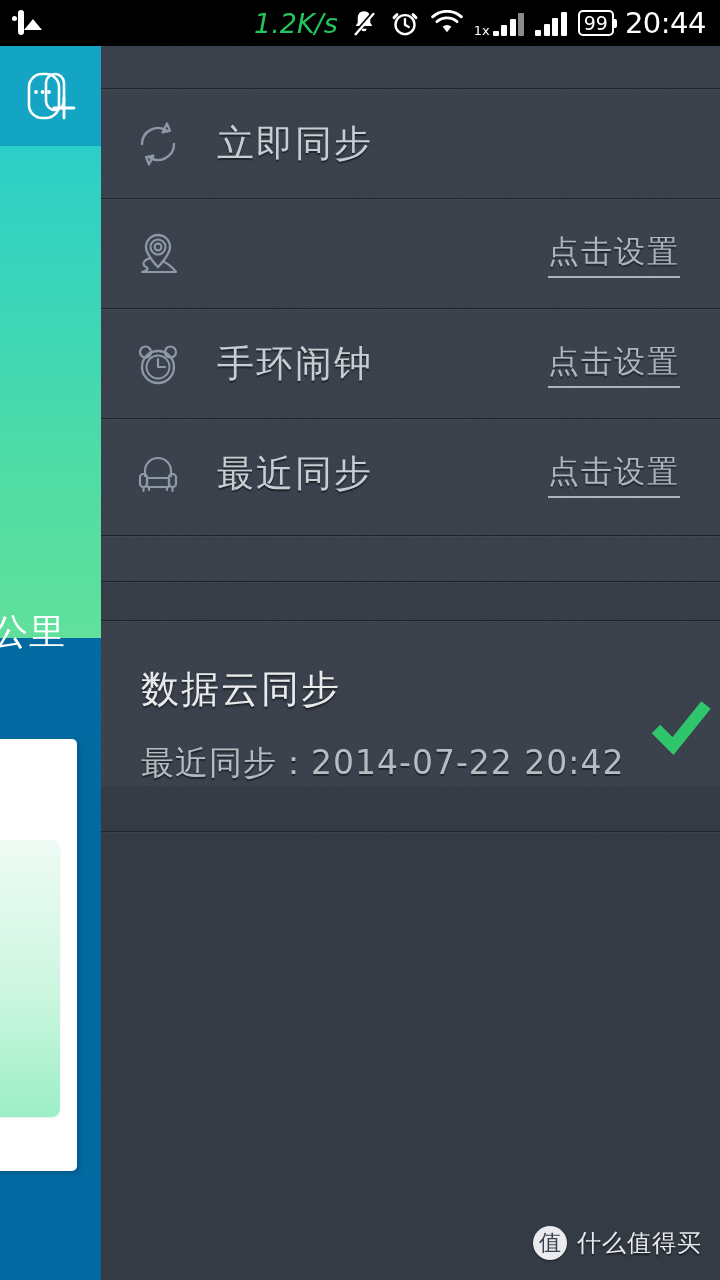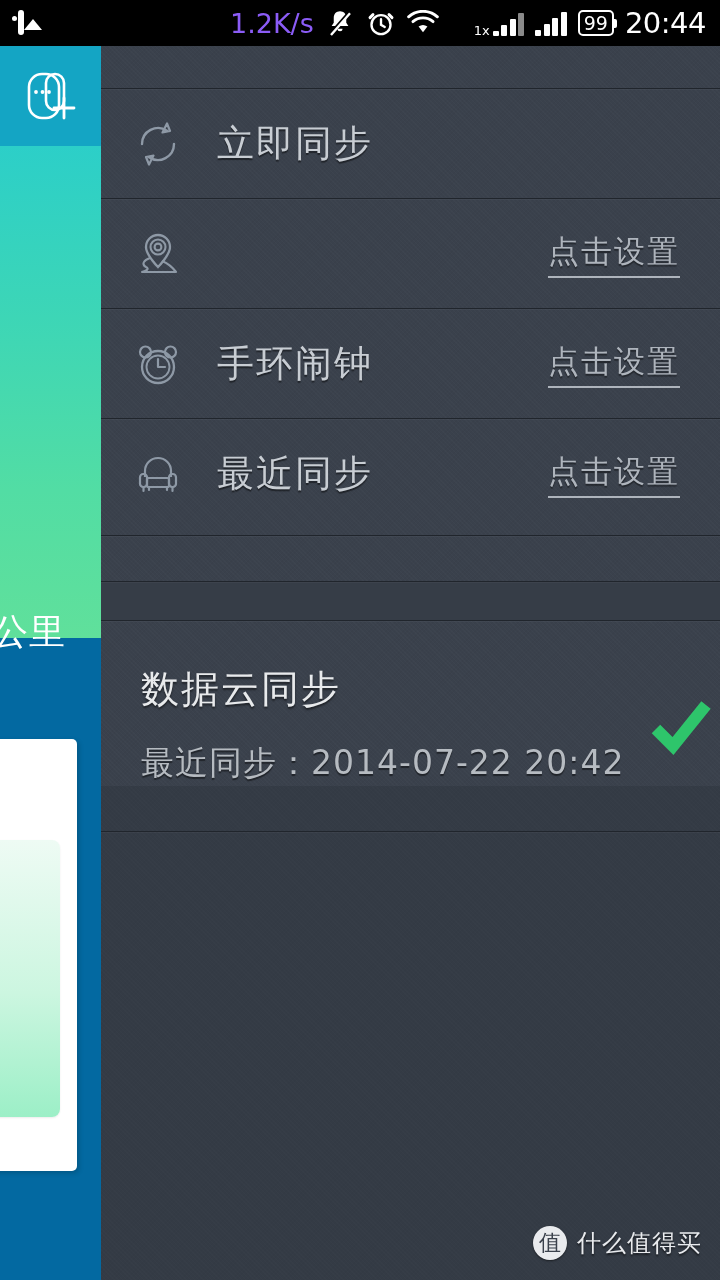--- a/index.html
+++ b/index.html
@@ -40,24 +40,25 @@
   #statusbar .right-cluster {
     position: absolute;
     right: 14px;
     top: 0;
     height: 46px;
     display: flex;
     align-items: center;
     gap: 11px;
   }
   .sb-text {
-    color: #8b5cf6;
+    color: #22c55e;
     font-size: 27px;
     letter-spacing: 0px;
     font-family: "DejaVu Sans", "Liberation Sans", sans-serif;
+    font-style: italic;
   }
   .sb-clock {
     color: #ffffff;
     font-size: 29px;
     letter-spacing: -0.5px;
   }
   .sb-icon {
     display: inline-block;
     line-height: 0;
   }
@@ -103,21 +104,21 @@
     background: #fff;
     border-radius: 0 2px 2px 0;
   }
   .sig-bars {
     display: flex;
     align-items: flex-end;
     gap: 2.5px;
     height: 26px;
   }
   .sig-bars i { display: block; width: 6px; background: #fff; border-radius: 1px; }
-  .onex-wrap { display: flex; align-items: flex-end; gap: 3px; margin-left: 24px; }
+  .onex-wrap { display: flex; align-items: flex-end; gap: 3px; }
   .onex-label { color: #fff; font-size: 13px; line-height: 11px; }
 
   
   #behind {
     position: absolute;
     left: 0; top: 46px;
     width: 101px;
     height: 1234px;
     background: #0369a1;
     overflow: hidden;

